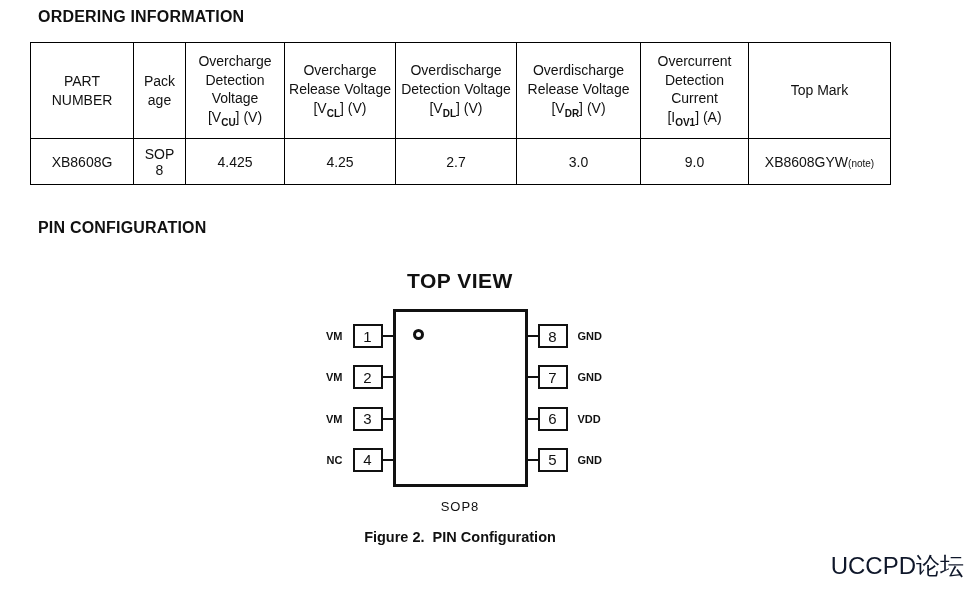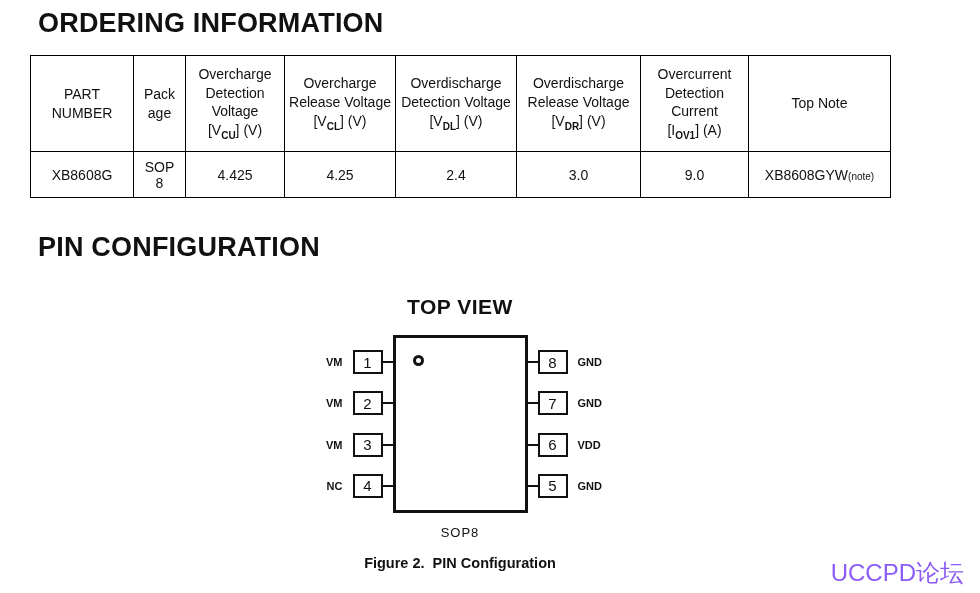--- a/index.html
+++ b/index.html
@@ -7,21 +7,21 @@
   .page {
     position: relative;
     width: 980px;
     height: 593px;
     background: #ffffff;
     font-family: "Liberation Sans", sans-serif;
     color: #111;
     overflow: hidden;
   }
   .section-title {
-    font-size: 27px;
+    font-size: 16px;
     font-weight: 700;
     letter-spacing: 0.2px;
     margin-left: 38px;
   }
   #ordering-title { padding-top: 8px; }
   table.ordering {
     margin: 16px 0 0 30px;
     border-collapse: collapse;
     table-layout: fixed;
     width: 860px;
@@ -95,23 +95,23 @@
     background: #fff;
   }
   .pin1-dot {
     position: absolute; top: 17px; left: 17px;
     width: 11px; height: 11px;
     border: 3px solid #111; border-radius: 50%;
   }
   .pkg-label { margin-top: 12px; font-size: 13px; font-weight: 400; letter-spacing: 1px; }
   .caption { margin-top: 15px; font-size: 14.5px; font-weight: 700; white-space: pre; }
   .watermark {
-    position: absolute; right: 16px; bottom: 4px;
+    position: absolute; right: 16px; bottom: 11px;
     font-size: 24px; font-weight: 400;
-    color: #8b5cf6;
+    color: #0f172a;
   }
 </style>
 </head>
 <body>
 
 <div class="page">
 
   <h1 class="section-title" id="ordering-title">ORDERING INFORMATION</h1>
 
   <table class="ordering">
@@ -148,32 +148,32 @@
         </th>
         <th>
           <div class="hname">Overdischarge Release Voltage</div>
           <div class="hsym"><span>[V</span><sub>DR</sub><span>] (V)</span></div>
         </th>
         <th>
           <div class="hname">Overcurrent Detection Current</div>
           <div class="hsym"><span>[I</span><sub>OV1</sub><span>] (A)</span></div>
         </th>
         <th>
-          <div class="hname">Top Note</div>
+          <div class="hname">Top Mark</div>
         </th>
       </tr>
     </thead>
     <tbody>
       <tr>
         <td>XB8608G</td>
         <td class="prewrap">SOP
 8</td>
         <td>4.425</td>
         <td>4.25</td>
-        <td>2.4</td>
+        <td>2.7</td>
         <td>3.0</td>
         <td>9.0</td>
         <td><span>XB8608GYW</span><span class="notesmall">(note)</span></td>
       </tr>
     </tbody>
   </table>
 
 
   <h1 class="section-title" id="pin-title">PIN CONFIGURATION</h1>
 

